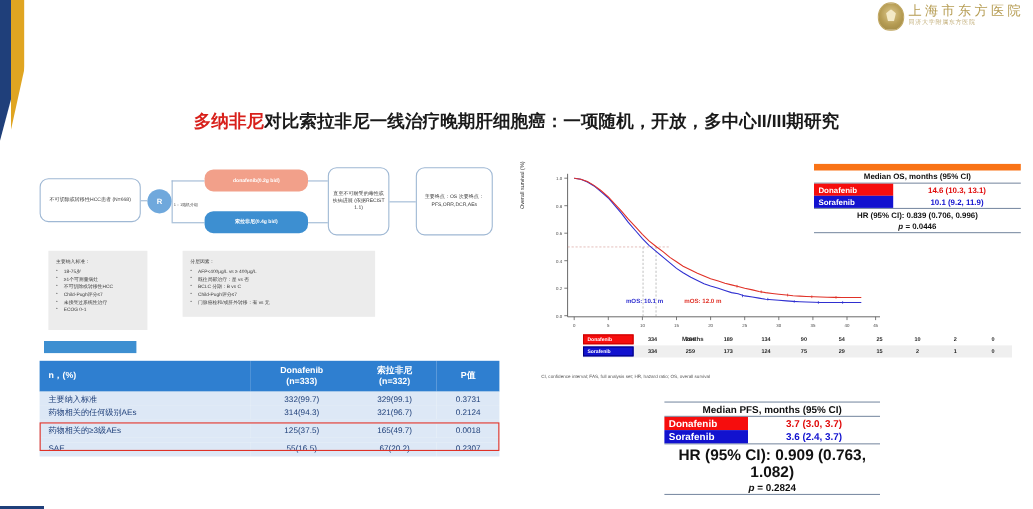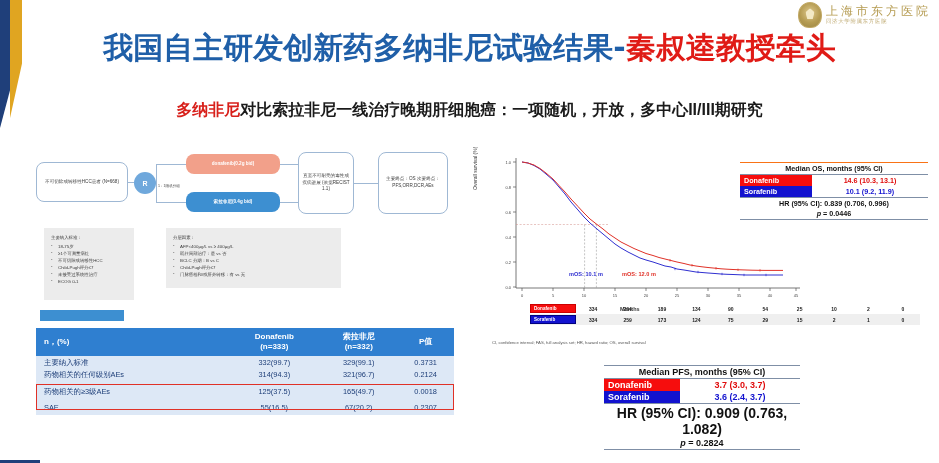--- a/index.html
+++ b/index.html
@@ -53,21 +53,21 @@
     content: "";
     position: absolute; left: 50%; top: 45%;
     transform: translate(-50%,-50%);
     width: 9px; height: 11px;
     background: #f2e6bd;
     clip-path: polygon(50% 0%, 100% 35%, 80% 100%, 20% 100%, 0% 35%);
   }
   .logo-text { display: flex; flex-direction: column; line-height: 1; }
   .logo-cn {
     font-size: 12px; letter-spacing: 3px; color: #a98b35;
-    font-family: Liberation Serif, serif;
+    font-family: Liberation Mono, monospace;
     white-space: nowrap;
     text-align: center;
   }
   .logo-sub {
     font-size: 5.5px; letter-spacing: .6px; color: #b9a264;
     margin-top: 2px; white-space: nowrap;
   }
 
   
   .main-title {
@@ -204,24 +204,24 @@
     font-size: 5px; color: #333;
     white-space: nowrap;
   }
   .km-xlabel {
     position: absolute; left: 150px; top: 158px;
     font-size: 5.5px; color: #333; font-weight: bold;
   }
   .km-svg { position: absolute; left: 0; top: 0; }
 
   .stat-box {
-    position: absolute; left: 270px; top: 14px;
+    position: absolute; left: 270px; top: 1px;
     width: 188px;
     font-size: 7px;
-    border-top: 1px solid #f97316;
+    border-top: 6px solid #f97316;
     border-bottom: 1px solid #7f8fa6;
     background: #ffffff;
   }
   .stat-title {
     text-align: center; font-weight: bold; color: #111;
     padding: 1px 0; border-bottom: 1px solid #7f8fa6;
     font-size: 7.2px;
   }
   .stat-row { display: flex; align-items: stretch; }
   .stat-name {
@@ -300,23 +300,20 @@
   <div class="ribbon-white"></div>
 
   <div class="logo-wrap">
     <div class="logo-mark"></div>
     <div class="logo-text">
       <span class="logo-cn">上海市东方医院</span>
       <span class="logo-sub">同济大学附属东方医院</span>
     </div>
   </div>
 
-  <div class="main-title">
-    <span class="t-blue">我国自主研发创新药多纳非尼试验结果-</span><span class="t-red">秦叔逵教授牵头</span>
-  </div>
 
   <div class="sub-title">
     <span class="sub-red">多纳非尼</span><span>对比索拉非尼一线治疗晚期肝细胞癌：一项随机，开放，多中心II/III期研究</span>
   </div>
 
   <div class="flow">
     <div class="conn c1"></div>
     <div class="conn c2"></div>
     <div class="conn c3"></div>
     <div class="conn c4"></div>

